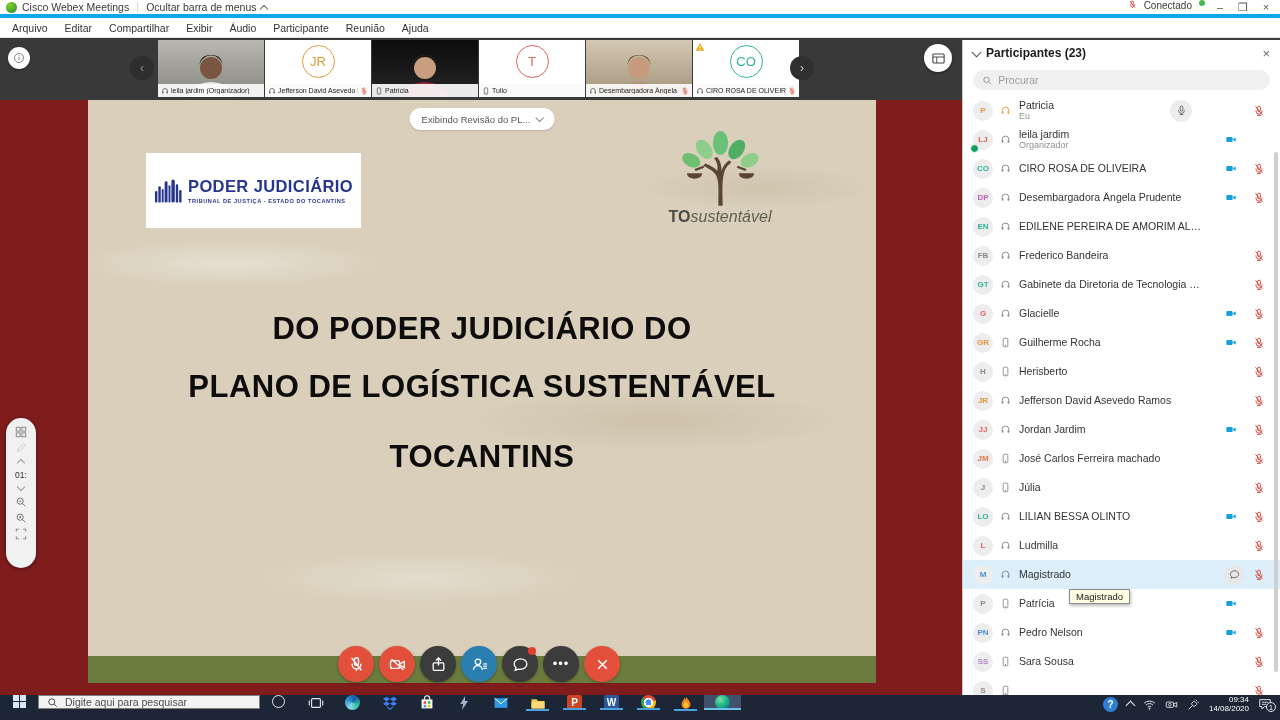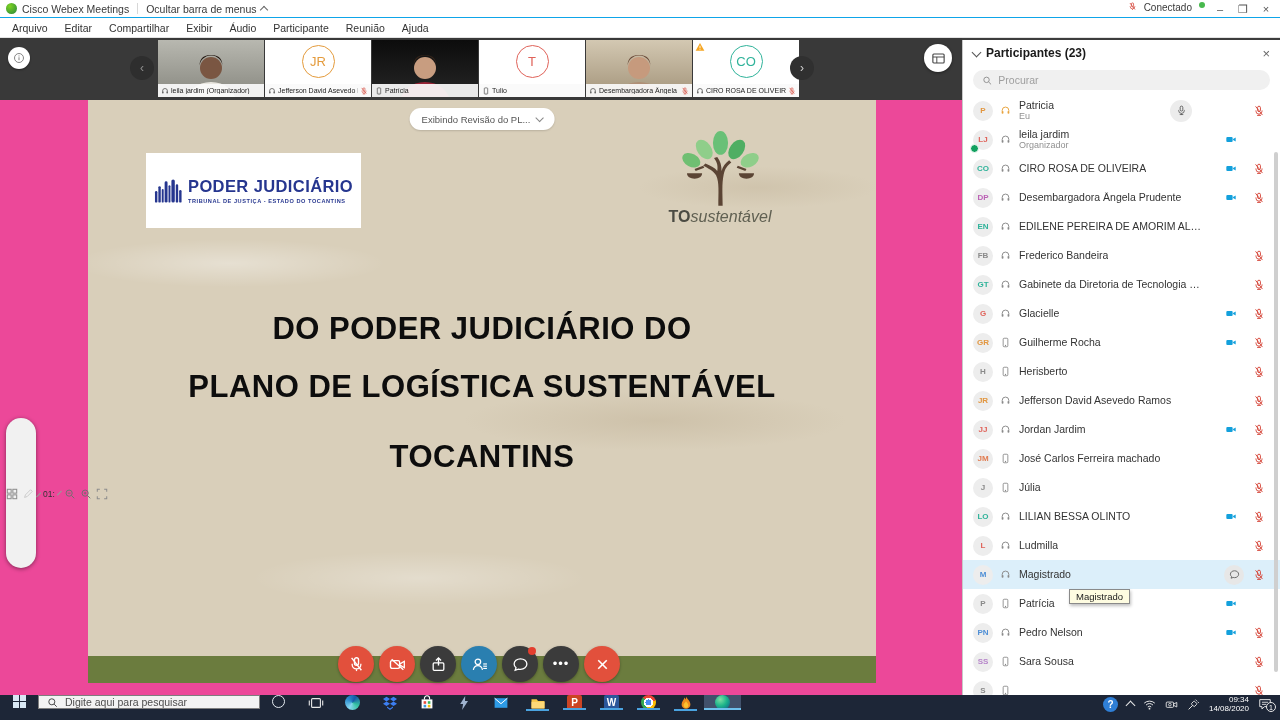--- a/index.html
+++ b/index.html
@@ -1,21 +1,21 @@
 <!DOCTYPE html>
 <html><head>
 <meta charset="utf-8">
 <style>
   *{margin:0;padding:0;box-sizing:border-box}
   html,body{width:1280px;height:720px;overflow:hidden}
   body{font-family:"Liberation Sans","DejaVu Sans",sans-serif;background:#3d3d3d}
   #app{position:absolute;inset:0;width:1280px;height:720px;overflow:hidden}
 
   
-  .titlebar{position:absolute;left:0;top:0;width:1280px;height:18px;background:#fff;display:flex;align-items:center;padding:0 6px;border-bottom:1px solid #0ea5e9;z-index:30}
+  .titlebar{position:absolute;left:0;top:0;width:1280px;height:18px;background:#fff;display:flex;align-items:center;padding:0 6px;border-bottom:4px solid #0ea5e9;z-index:30}
   .webex-ball{width:11px;height:11px;border-radius:50%;background:radial-gradient(circle at 35% 30%,#7ed321,#3f9c35 70%);margin-right:5px}
   .tb-app{font-size:10.5px;color:#3a3a3a}
   .tb-sep{width:1px;height:11px;background:#d7d7d7;margin:0 8px}
   .tb-toggle{font-size:10.5px;color:#3a3a3a;display:flex;align-items:center;gap:4px}
   .chev-up{width:6px;height:6px;border-left:1.4px solid #666;border-top:1.4px solid #666;transform:rotate(45deg);margin-top:3px}
   .tb-right{margin-left:auto;display:flex;align-items:flex-start;gap:7px}
   .tb-status{font-size:10px;color:#3a3a3a}
   .dot-green{width:6px;height:6px;border-radius:50%;background:#48b94e}
   .winbtn{font-size:11px;color:#555;width:16px;text-align:center;line-height:14px}
   .icon-8 svg{width:9px;height:9px;display:block}
@@ -37,21 +37,21 @@
   .t-video svg{position:absolute;inset:0;width:100%;height:100%}
   .t-label{position:absolute;left:0;right:0;bottom:0;height:13px;background:rgba(250,250,250,.93);display:flex;align-items:center;gap:2px;padding:0 3px;font-size:7px;color:#222;z-index:2}
   .t-name{flex:1;white-space:nowrap;overflow:hidden}
   .t-dev svg,.t-mic svg{width:8px;height:8px;display:block}
   .t-warn{position:absolute;left:2px;top:2px;z-index:3}
   .t-warn svg{width:10px;height:10px;display:block}
   .layout-btn{position:absolute;left:924px;top:6px;width:28px;height:28px;border-radius:50%;background:#fff;display:flex;align-items:center;justify-content:center;box-shadow:0 1px 3px rgba(0,0,0,.4)}
   .layout-btn svg{width:15px;height:15px}
 
   
-  .stage{position:absolute;left:0;top:100px;width:962px;height:595px;background:#ec4899;z-index:1}
+  .stage{position:absolute;left:0;top:100px;width:962px;height:595px;background:#7f1d1d;z-index:1}
   .slide{position:absolute;left:88px;top:0;width:788px;height:583px;background-color:#d9cfba;background-image:radial-gradient(ellipse 260px 40px at 18% 28%,rgba(255,255,255,.35),transparent 60%),radial-gradient(ellipse 320px 50px at 72% 55%,rgba(165,145,112,.22),transparent 60%),radial-gradient(ellipse 280px 45px at 42% 82%,rgba(255,255,255,.28),transparent 60%),radial-gradient(ellipse 200px 35px at 85% 15%,rgba(165,145,112,.18),transparent 60%)}
   .green-strip{position:absolute;left:0;bottom:0;width:100%;height:27px;background:#6b7c3e}
   .share-pill{position:absolute;left:50%;top:8px;transform:translateX(-50%);background:#fff;border-radius:12px;height:22px;display:flex;align-items:center;gap:6px;padding:0 12px;font-size:9.5px;color:#555;box-shadow:0 1px 2px rgba(0,0,0,.15);white-space:nowrap}
   .chev-dn-sm{width:6px;height:6px;border-left:1.3px solid #888;border-bottom:1.3px solid #888;transform:rotate(-45deg);margin-top:-3px}
   .pj-logo{position:absolute;left:58px;top:53px;width:215px;height:75px;background:#fff;display:flex;align-items:center;padding:6px 8px;gap:4px}
   .pj-text{display:flex;flex-direction:column;justify-content:center}
   .pj-line1{font-size:16.5px;font-weight:bold;color:#26368f;letter-spacing:.4px;white-space:nowrap}
   .pj-line2{font-size:5.6px;font-weight:bold;color:#26368f;letter-spacing:.55px;margin-top:2px;white-space:nowrap}
   .to-logo{position:absolute;left:552px;top:30px;width:160px;height:100px;display:flex;flex-direction:column;align-items:center}
   .to-text{font-size:16px;color:#4b4b43;margin-top:-2px;white-space:nowrap}
@@ -65,21 +65,21 @@
   .ctrlbar{position:absolute;left:338px;top:546px;display:flex;gap:5px;z-index:6}
   .cbtn{position:relative;width:36px;height:36px;border-radius:50%;display:flex;align-items:center;justify-content:center;box-shadow:0 1px 3px rgba(0,0,0,.3)}
   .cbtn svg{width:17px;height:17px}
   .cbtn.red{background:#e2503c}
   .cbtn.dark{background:#3b3b3b}
   .cbtn.blue{background:#2a7fb0}
   .cbtn .notif{position:absolute;right:2px;top:1px;width:8px;height:8px;border-radius:50%;background:#e33e2e}
   .cbtn .dots{color:#fff;font-size:13px;letter-spacing:1px;line-height:10px}
 
   
-  .ltool{position:absolute;left:6px;top:318px;width:30px;height:150px;background:#f1f1f1;border-radius:15px;box-shadow:0 1px 4px rgba(0,0,0,.45);display:flex;flex-direction:row;align-items:center;padding:8px 0 6px;gap:4px;z-index:6}
+  .ltool{position:absolute;left:6px;top:318px;width:30px;height:150px;background:#f1f1f1;border-radius:15px;box-shadow:0 1px 4px rgba(0,0,0,.45);display:flex;flex-direction:column;align-items:center;padding:8px 0 6px;gap:4px;z-index:6}
   .ltool svg{width:12px;height:12px;display:block}
   .ltool .pg{font-size:8.5px;color:#333}
   .lchev{width:6px;height:6px;border-left:1.3px solid #9a9a9a;border-top:1.3px solid #9a9a9a}
   .lchev.up{transform:rotate(45deg);margin-top:2px}
   .lchev.dn{transform:rotate(225deg);margin-bottom:2px}
 
   
   .panel{position:absolute;left:962px;top:40px;width:318px;height:655px;background:#fff;border-left:1px solid #c8c8c8;z-index:5;overflow:hidden}
   .panel-head{height:26px;display:flex;align-items:center;padding:0 10px;gap:6px}
   .panel-title{font-size:12px;font-weight:bold;color:#1a1a1a}

